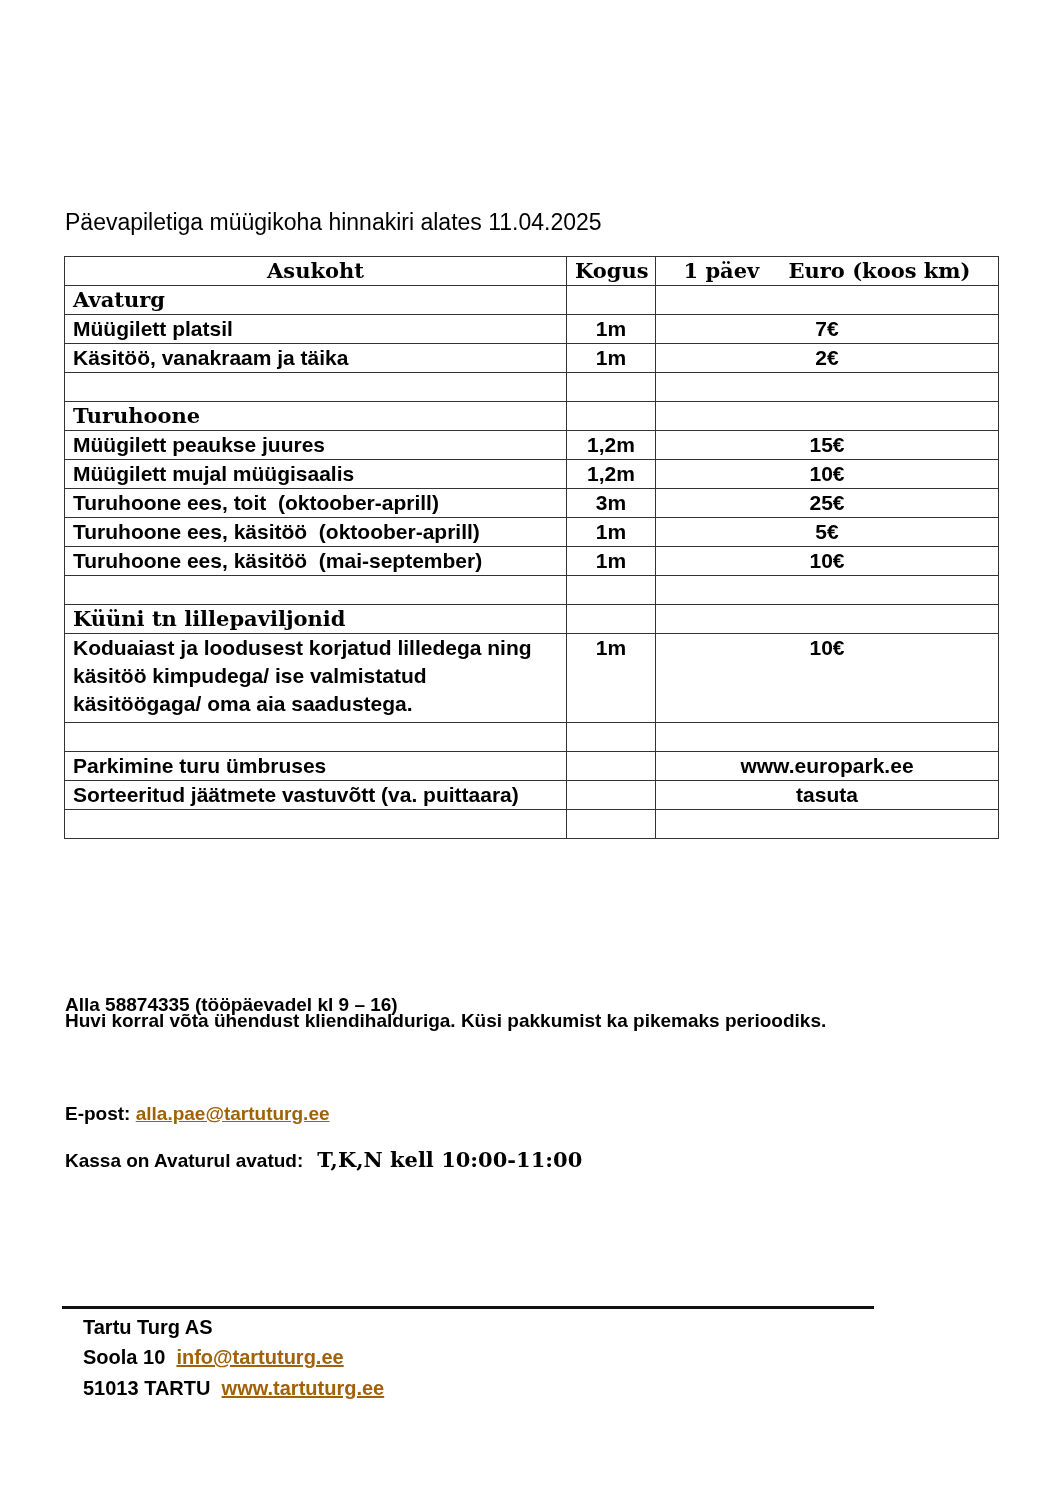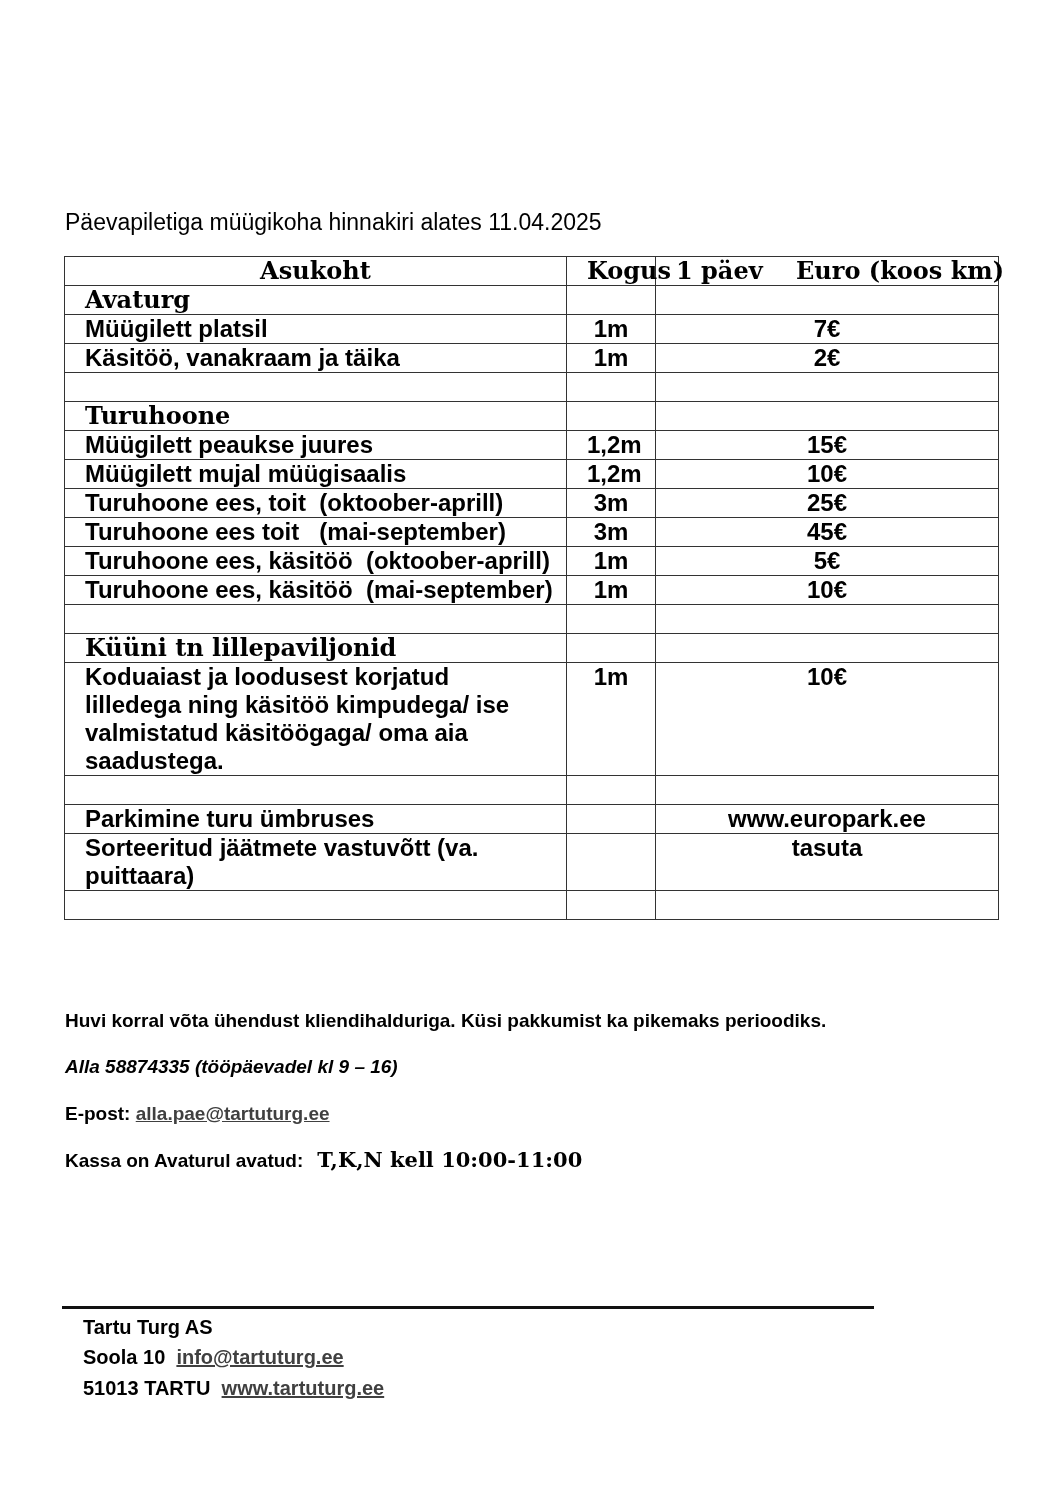--- a/index.html
+++ b/index.html
@@ -1,31 +1,31 @@
 <!DOCTYPE html>
 <html><head>
 <meta charset="utf-8">
 <style>
   html, body { margin: 0; padding: 0; background: #ffffff; }
   body { width: 1058px; height: 1497px; position: relative; overflow: hidden;
          font-family: "Liberation Sans", "DejaVu Sans", sans-serif; color: #000; }
   .title { position: absolute; left: 65px; top: 206px; font-size: 23px; line-height: 32px; }
   table.price { position: absolute; left: 64px; top: 256px; width: 934px;
                 border-collapse: collapse; table-layout: fixed; }
-  table.price td, table.price th { border: 1.5px solid #333; padding: 0 20px;
-                font-size: 24px; font-weight: bold; height: 28px; line-height: 28px;
+  table.price td, table.price th { border: 1.5px solid #333; padding: 0 8px;
+                font-size: 21px; font-weight: bold; height: 28px; line-height: 28px;
                 vertical-align: top; }
   col.c1 { width: 502px; } col.c2 { width: 89px; } col.c3 { width: 343px; }
   .serif { font-family: "DejaVu Serif", "Liberation Serif", serif; font-weight: bold; }
   th.serif { font-size: 20px; text-align: center; }
   td.section { font-family: "DejaVu Serif", "Liberation Serif", serif; font-size: 20px; }
   td.center { text-align: center; }
   td.multi { line-height: 31px; height: auto; padding-top: 1px; padding-bottom: 1px; }
   .info { position: absolute; left: 65px; font-size: 19px; font-weight: bold; line-height: 26px; }
-  a.link { color: #404040; text-decoration: underline; }
+  a.link { color: #a16207; text-decoration: underline; }
   .kassa-hours { font-family: "DejaVu Serif", "Liberation Serif", serif; font-size: 21px;
                  font-weight: bold; margin-left: 14px; }
   .footer-rule { position: absolute; left: 62px; top: 1306px; width: 812px; height: 3px; background: #111; }
   .footer { position: absolute; left: 83px; font-size: 20px; font-weight: bold; line-height: 22px; }
 </style>
 </head>
 <body>
 
 <div class="title">Päevapiletiga müügikoha hinnakiri alates 11.04.2025</div>
 
@@ -77,25 +77,20 @@
     <td>Müügilett mujal müügisaalis</td>
     <td class="center">1,2m</td>
     <td class="center">10€</td>
   </tr>
   <tr>
     <td style="white-space:pre;">Turuhoone ees, toit  (oktoober-aprill)</td>
     <td class="center">3m</td>
     <td class="center">25€</td>
   </tr>
   <tr>
-    <td style="white-space:pre;">Turuhoone ees toit   (mai-september)</td>
-    <td class="center">3m</td>
-    <td class="center">45€</td>
-  </tr>
-  <tr>
     <td style="white-space:pre;">Turuhoone ees, käsitöö  (oktoober-aprill)</td>
     <td class="center">1m</td>
     <td class="center">5€</td>
   </tr>
   <tr>
     <td style="white-space:pre;">Turuhoone ees, käsitöö  (mai-september)</td>
     <td class="center">1m</td>
     <td class="center">10€</td>
   </tr>
   <tr>
@@ -131,21 +126,21 @@
   </tr>
   <tr>
         <td></td>
         <td></td>
         <td></td>
       </tr>
 </tbody>
   </table>
 
 <div class="info" style="top:1008px;">Huvi korral võta ühendust kliendihalduriga. Küsi pakkumist ka pikemaks perioodiks.</div>
-<div class="info" style="top:1054px;font-style:italic;">Alla 58874335 (tööpäevadel kl 9 – 16)</div>
+<div class="info" style="top:992px;">Alla 58874335 (tööpäevadel kl 9 – 16)</div>
 <div class="info" style="top:1101px;">
   <span>E-post:</span>
   <a class="link" href="alla.pae@tartuturg.ee">alla.pae@tartuturg.ee</a>
 </div>
 <div class="info" style="top:1147px;">
   <span>Kassa on Avaturul avatud:</span><span class="kassa-hours">T,K,N kell 10:00-11:00</span>
 </div>
 
 <div class="footer-rule"></div>
 <div class="footer" style="top:1316px;">Tartu Turg AS</div>

